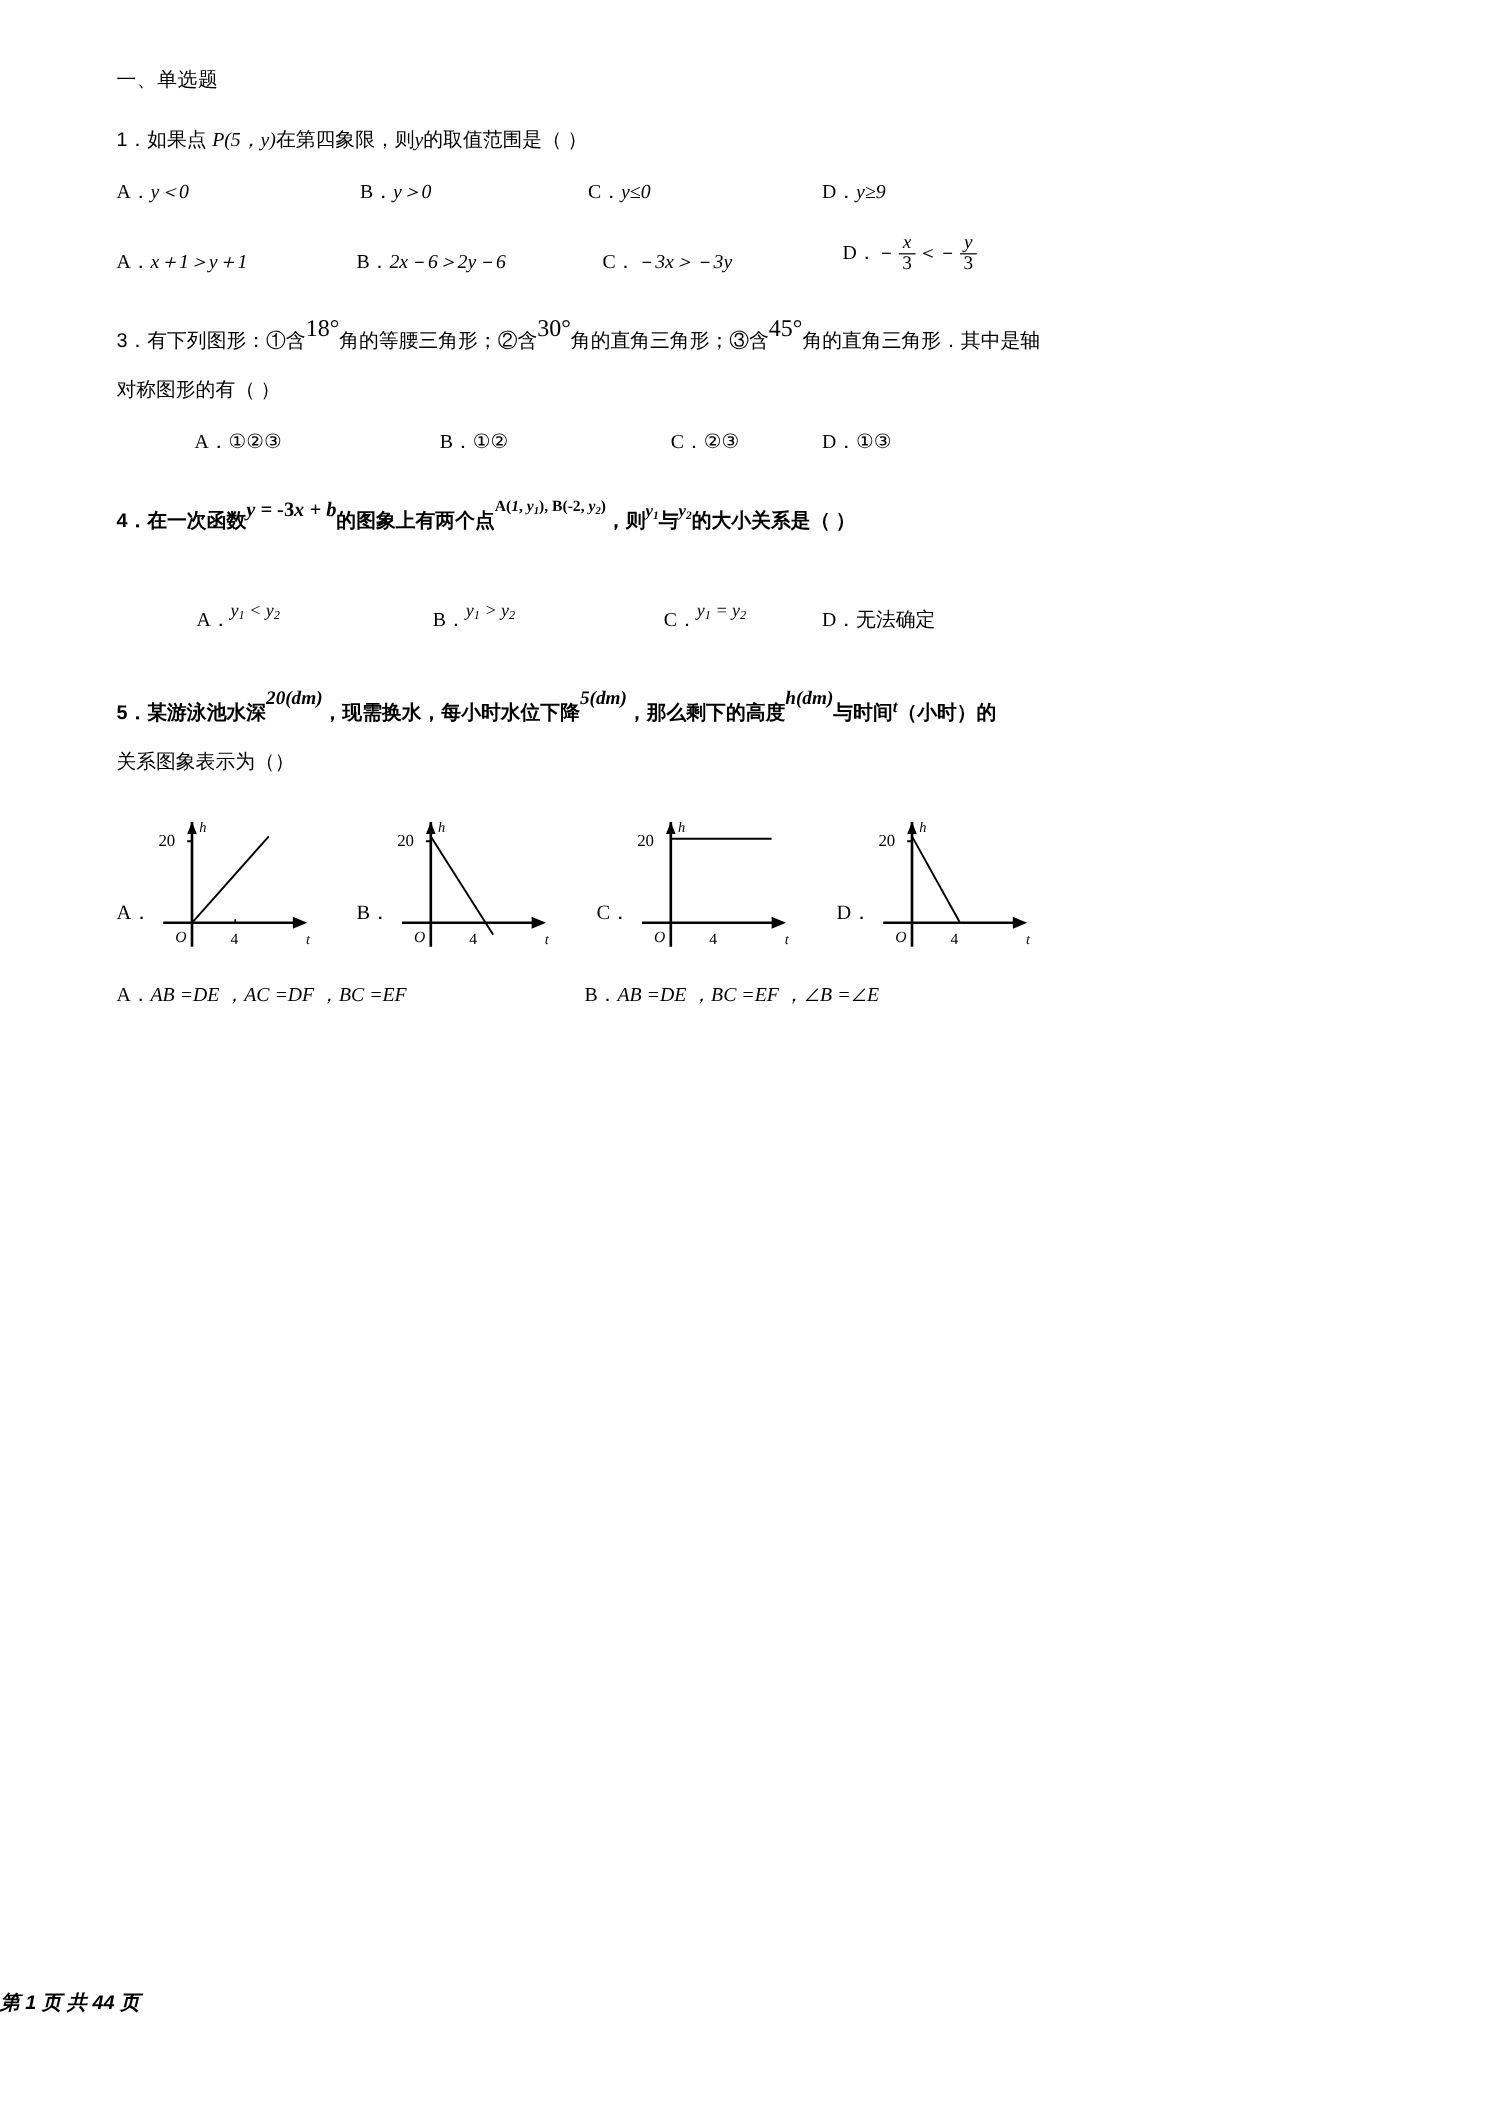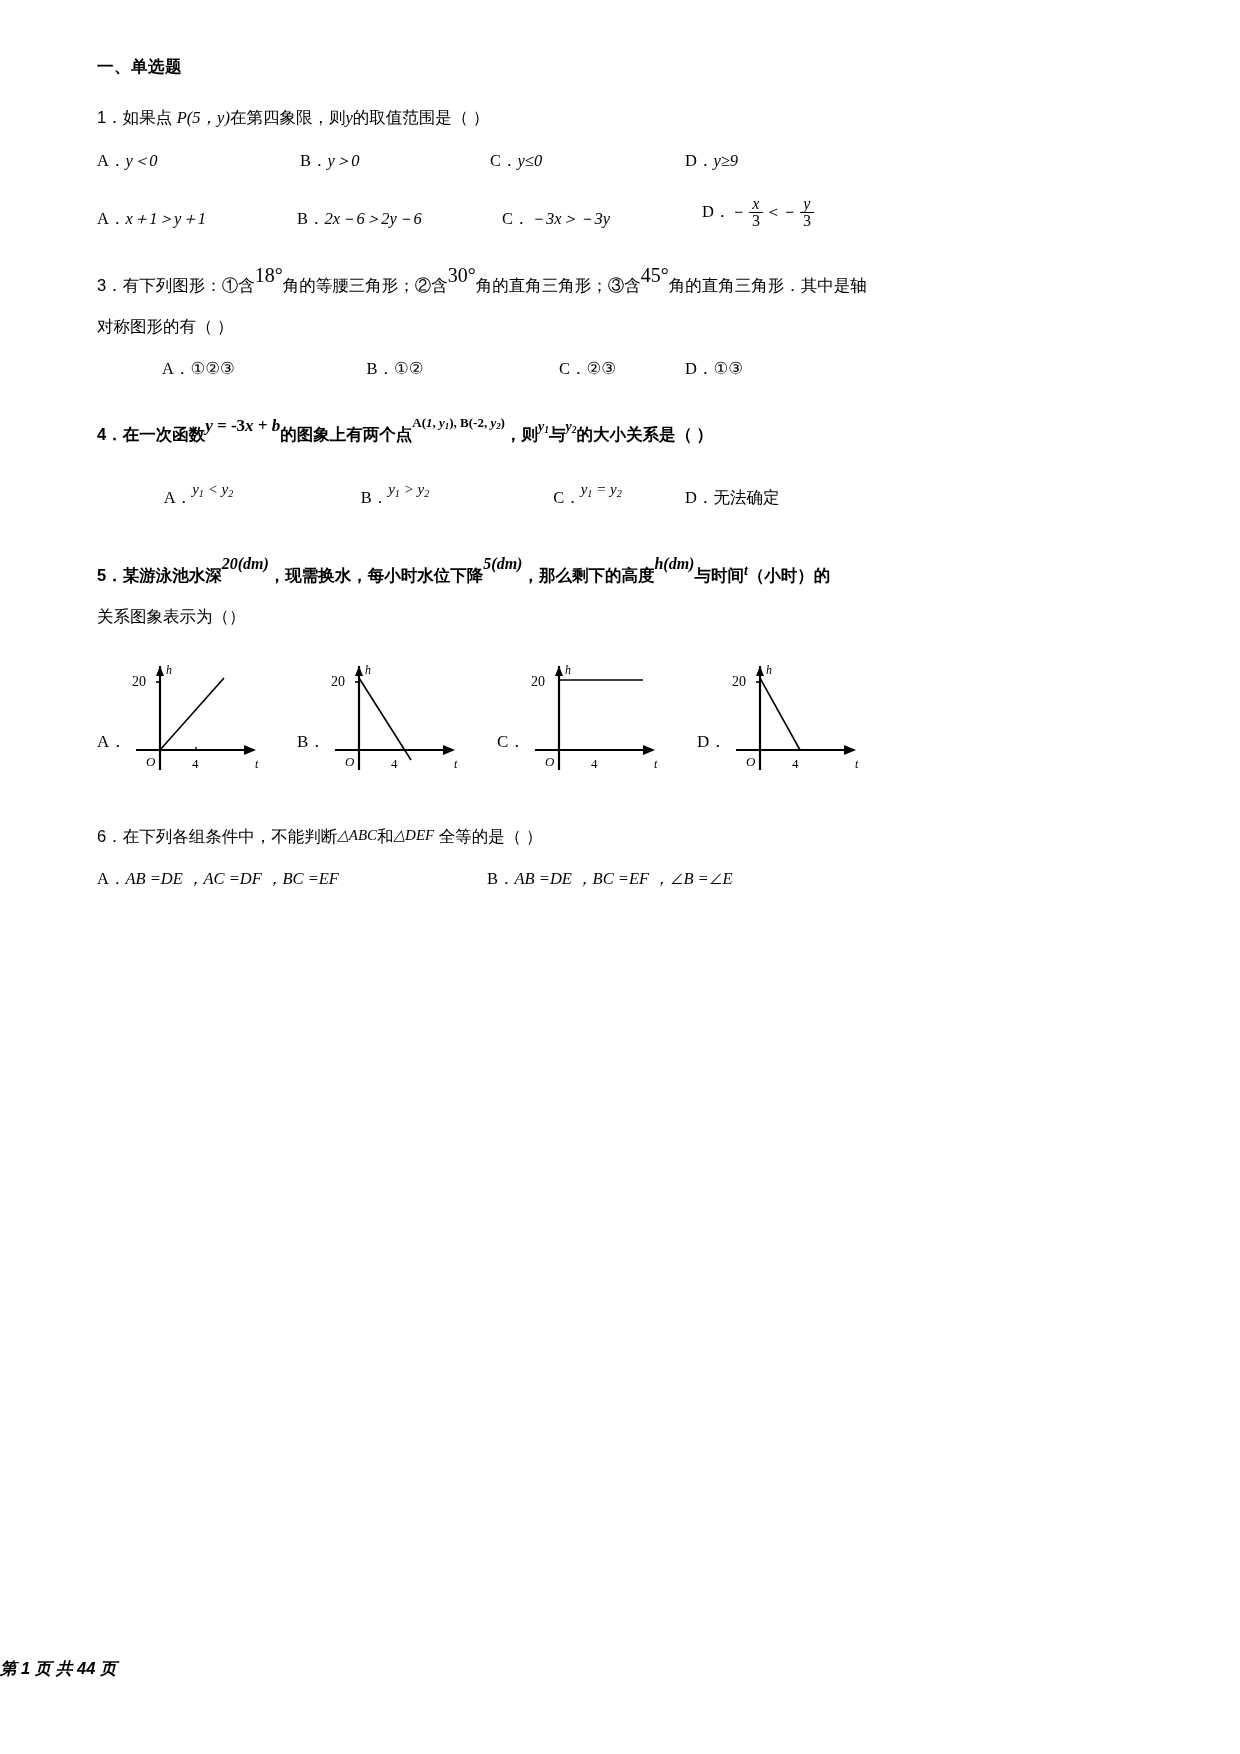--- a/index.html
+++ b/index.html
@@ -28,21 +28,21 @@
     margin: 0;
     padding-top: 178px;
   }
   .content {
     padding-left: 97px;
     padding-right: 90px;
     padding-top: 56px;
   }
   .section-head {
     font-family: "Liberation Sans", sans-serif;
-    font-weight: bold;
+    font-weight: normal;
     font-size: 16.5px;
     margin: 0 0 22px 0;
     letter-spacing: 0.5px;
   }
   .q {
     font-size: 16.5px;
     line-height: 2.1;
     margin: 0 0 6px 0;
     font-family: "Liberation Sans", sans-serif;
   }
@@ -138,21 +138,21 @@
     <div class="opts sans">
       <span class="opt" style="width:203px"><span class="lbl">A．</span><span>①②③</span></span>
       <span class="opt" style="width:190px"><span class="lbl">B．</span><span>①②</span></span>
       <span class="opt" style="width:195px"><span class="lbl">C．</span><span>②③</span></span>
       <span class="opt"><span class="lbl">D．</span><span>①③</span></span>
     </div>
 
     <div class="q q-tall">
       <span>4．</span><span>在一次函数</span><span class="sup-inline" style="font-size:17px"><span class="it">y</span> =<span class="up"> -3</span><span class="it">x</span> + <span class="it">b</span></span><span>的图象上有两个点</span><span class="sup-inline" style="font-size:13px;vertical-align:13px"><span class="up">A(</span>1<span class="up">, </span><span class="it">y</span><sub>1</sub><span class="up">), B(</span><span class="up">-2</span><span class="up">, </span><span class="it">y</span><sub>2</sub><span class="up">)</span></span><span>，则</span><span class="sup-inline" style="font-size:14px"><span class="it">y</span><sub>1</sub></span><span>与</span><span class="sup-inline" style="font-size:14px"><span class="it">y</span><sub>2</sub></span><span>的大小关系是（    ）</span>
     </div>
-    <div class="opts sans" style="margin-top:26px">
+    <div class="opts sans" style="margin-top:46px">
       <span class="opt" style="width:203px"><span class="lbl">A．</span><span class="sup-inline" style="font-size:15px"><span class="it">y</span><sub>1</sub> &lt; <span class="it">y</span><sub>2</sub></span></span>
       <span class="opt" style="width:190px"><span class="lbl">B．</span><span class="sup-inline" style="font-size:15px"><span class="it">y</span><sub>1</sub> &gt; <span class="it">y</span><sub>2</sub></span></span>
       <span class="opt" style="width:195px"><span class="lbl">C．</span><span class="sup-inline" style="font-size:15px"><span class="it">y</span><sub>1</sub> = <span class="it">y</span><sub>2</sub></span></span>
       <span class="opt"><span class="lbl">D．</span><span style="font-family:'Liberation Sans',sans-serif">无法确定</span></span>
     </div>
 
     <div class="q q-tall q5line" style="margin-top:34px">
       <span>5．</span><span>某游泳池水深</span><span class="sup-inline" style="font-size:16px;vertical-align:12px">20(dm)</span><span>，现需换水，每小时水位下降</span><span class="sup-inline" style="font-size:16px;vertical-align:12px">5(dm)</span><span>，那么剩下的高度</span><span class="sup-inline" style="font-size:16px;vertical-align:12px">h(dm)</span><span>与时间</span><span class="sup-inline" style="font-size:14px;vertical-align:6px">t</span><span>（小时）的</span>
     </div>
     <div class="q">关系图象表示为（）</div>
@@ -222,23 +222,20 @@
           <text x="14" y="26" font-family="Liberation Serif, serif" font-size="14" text-anchor="end">20</text>
           <line x1="24" y1="22" x2="28" y2="22" stroke="#000" stroke-width="1.6"></line>
           <text x="14" y="106" font-family="Liberation Serif, serif" font-style="italic" font-size="13">O</text>
           <text x="60" y="108" font-family="Liberation Serif, serif" font-size="13">4</text>
           <line x1="28" y1="18" x2="68" y2="90" stroke="#000" stroke-width="1.6"></line>
         </svg>
       </div>
 
     </div>
 
-    <div class="q" style="margin-top:34px">
-      <span>6．</span><span>在下列各组条件中，不能判断</span><span class="sup-inline" style="font-size:15px;vertical-align:2px">△ABC</span><span>和</span><span class="sup-inline" style="font-size:15px;vertical-align:2px">△DEF</span><span> 全等的是（    ）</span>
-    </div>
     <div class="opts">
       <span class="opt it" style="width:390px"><span class="lbl">A．</span><span>AB =DE ，AC =DF ，BC =EF</span></span>
       <span class="opt it"><span class="lbl">B．</span><span>AB =DE ，BC =EF ，∠B =∠E</span></span>
     </div>
 
   </div>
 
   <div class="footer">第 1 页 共 44 页</div>
 
 </div>

